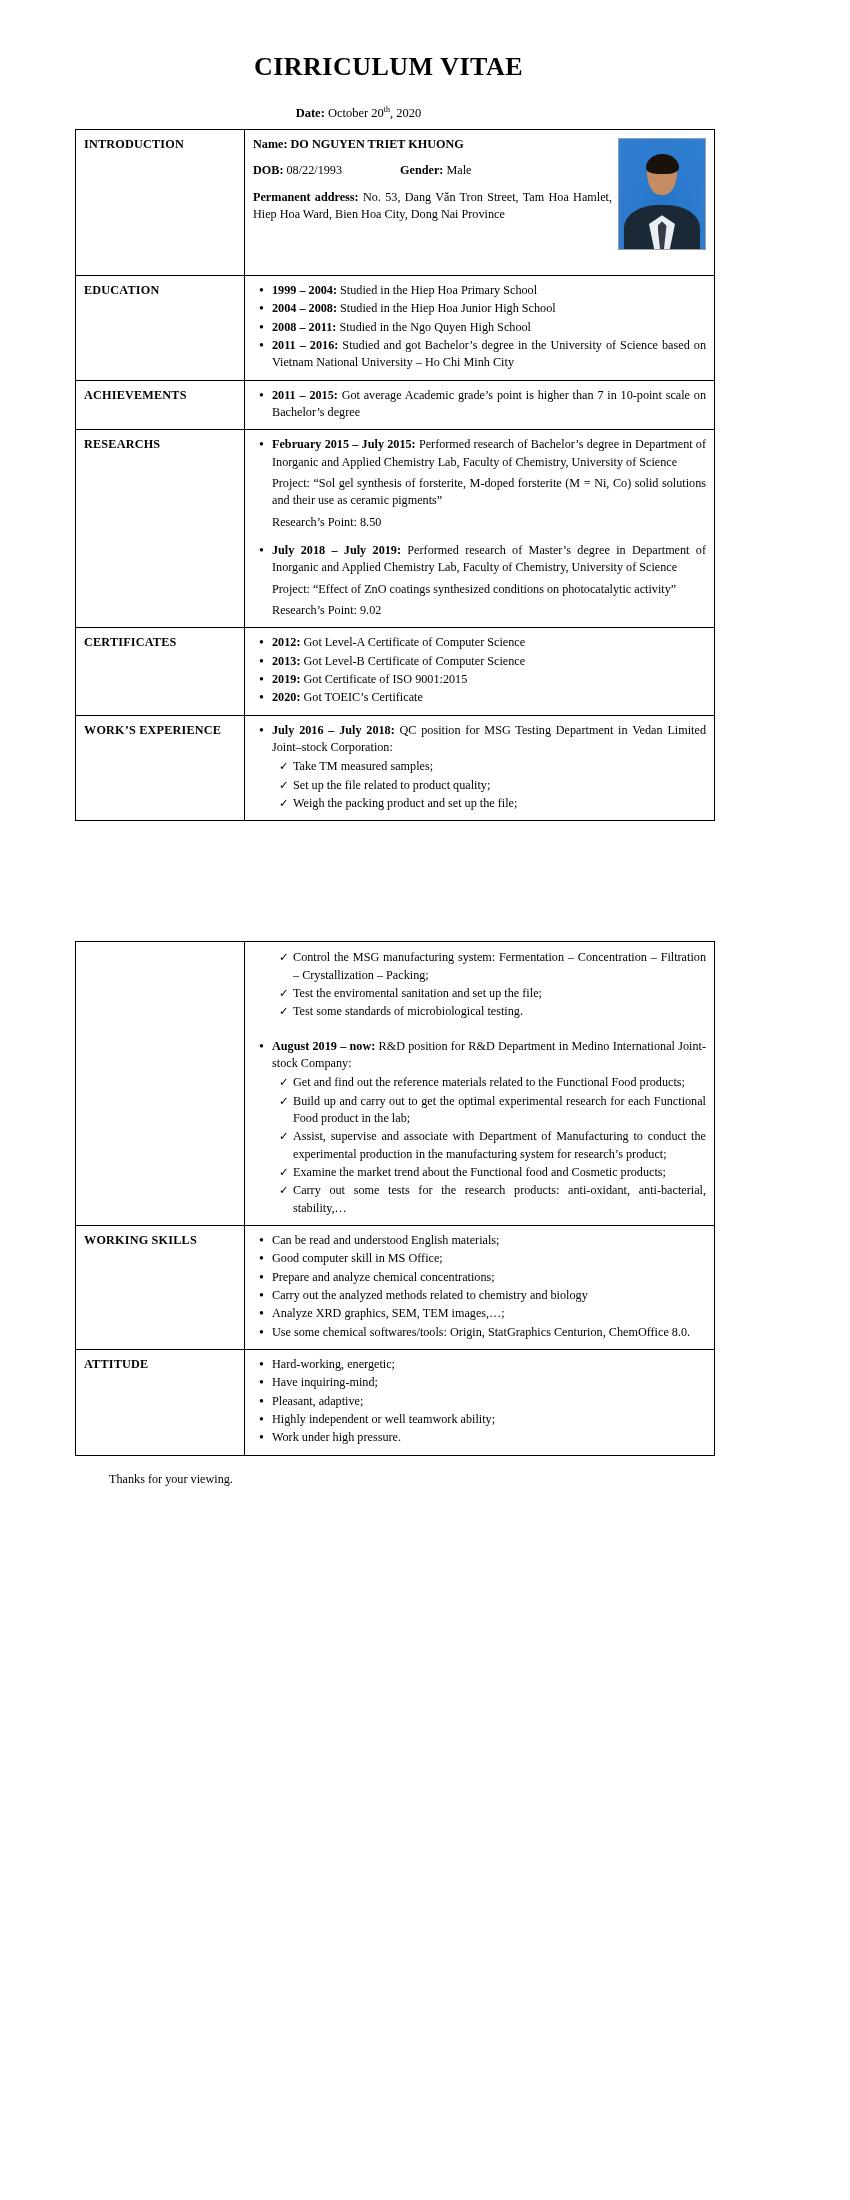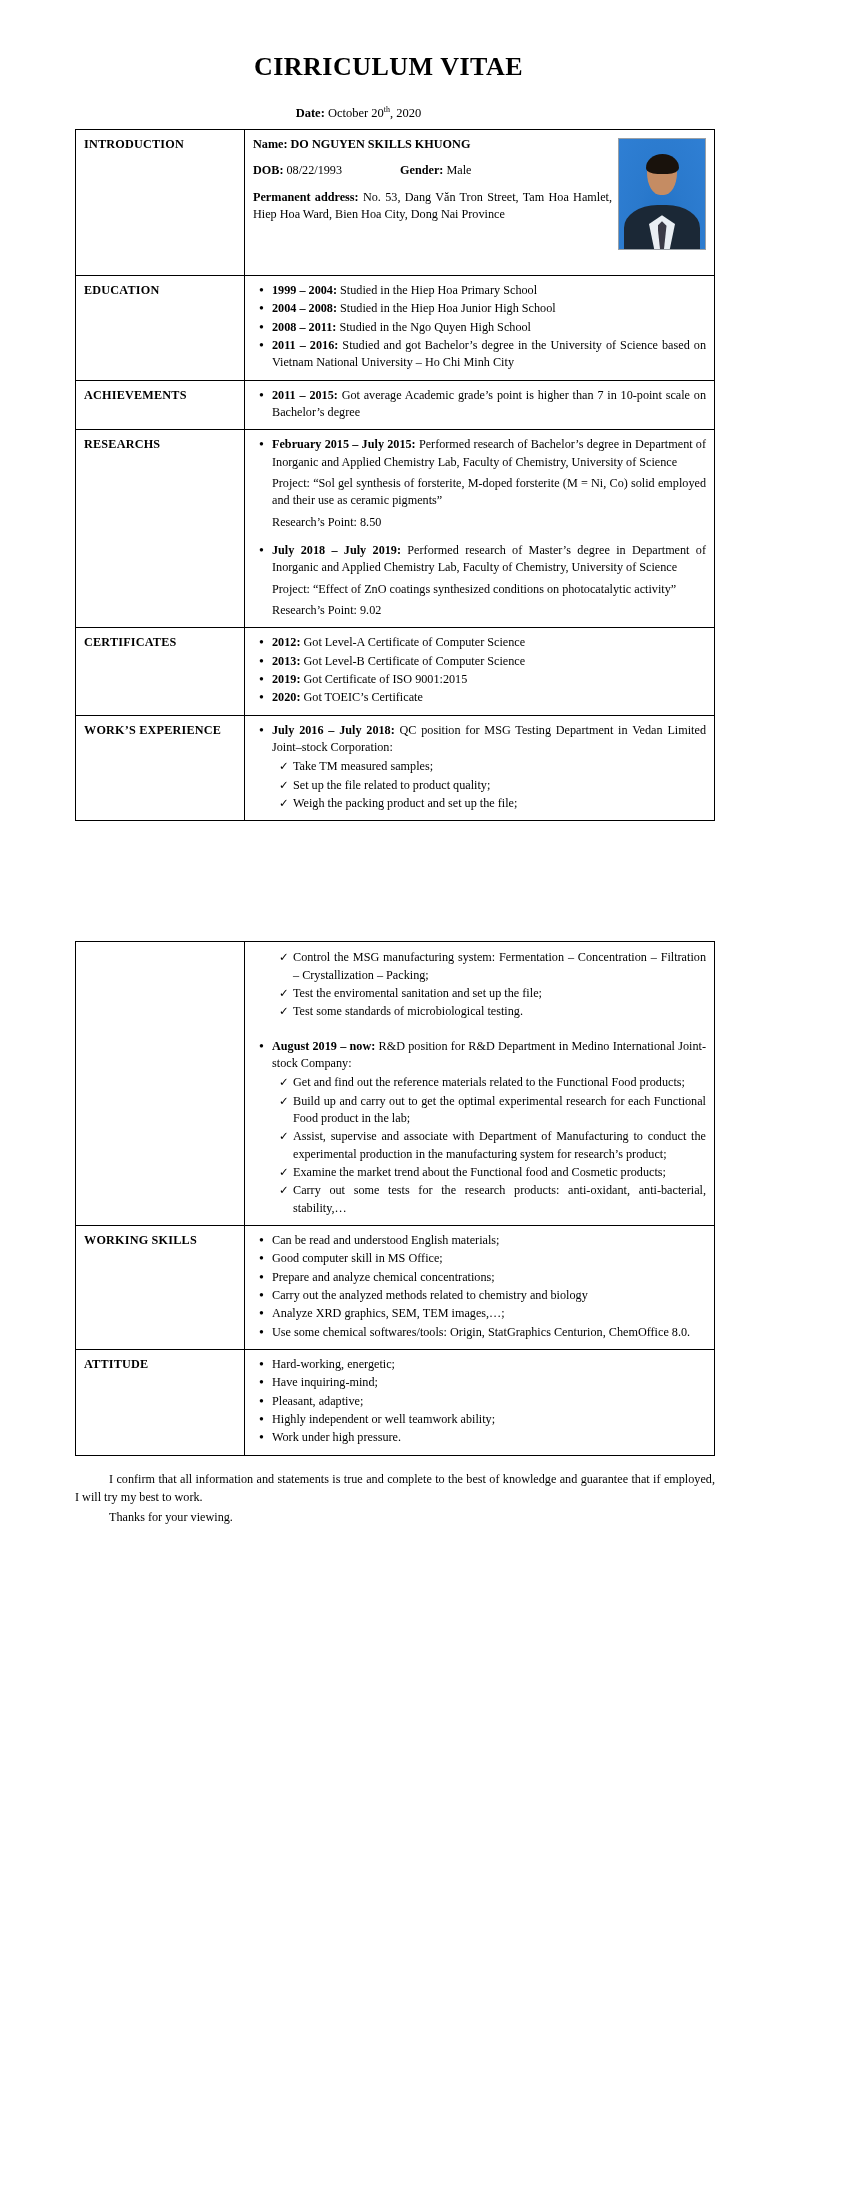--- a/index.html
+++ b/index.html
@@ -180,21 +180,21 @@
 
   <table class="cv">
     <tbody>
         <tr>
       <td class="label">INTRODUCTION</td>
       <td style="height:132px;">
         <div class="intro-wrap">
           <div class="intro-text">
             <p>
               <b>Name:</b>
-              <b>DO NGUYEN SKILLS KHUONG</b>
+              <b>DO NGUYEN TRIET KHUONG</b>
             </p>
             <p>
               <b>DOB:</b>
               <span>08/22/1993</span><span class="gender-gap"></span><b>Gender:</b>
               <span>Male</span>
             </p>
             <p>
               <b>Permanent address:</b>
               <span>No. 53, Dang Văn Tron Street, Tam Hoa Hamlet, Hiep Hoa Ward, Bien Hoa City, Dong Nai Province</span>
             </p>
@@ -231,21 +231,21 @@
         </ul>
       </td>
     </tr>
 
     <tr>
       <td class="label">RESEARCHS</td>
       <td>
         <ul class="b">
           <li>
             <b>February 2015 – July 2015:</b><span> Performed research of  Bachelor’s degree in Department of  Inorganic and Applied Chemistry Lab, Faculty of Chemistry, University of  Science</span>
-            <div class="sub">Project: “Sol gel synthesis of forsterite, M-doped forsterite (M = Ni, Co) solid employed and their use as ceramic pigments”</div>
+            <div class="sub">Project: “Sol gel synthesis of forsterite, M-doped forsterite (M = Ni, Co) solid solutions and their use as ceramic pigments”</div>
             <div class="sub">Research’s Point: 8.50</div>
           </li>
           <li class="spacer-li"></li>
           <li>
             <b>July 2018 – July 2019:</b><span> Performed research of  Master’s degree in Department of  Inorganic and Applied Chemistry Lab, Faculty of Chemistry, University of  Science</span>
             <div class="sub">Project: “Effect of  ZnO coatings synthesized conditions on photocatalytic activity”</div>
             <div class="sub">Research’s Point: 9.02</div>
           </li>
         </ul>
       </td>
@@ -333,17 +333,16 @@
           <li>Work under high pressure.</li>
         </ul>
       </td>
     </tr>
 
 
   </tbody>
     </table>
 
   <div class="closing">
-    <p>I confirm that all information and statements is true and complete to the best of knowledge and guarantee that if employed, I will try my best to work.</p>
     <p>Thanks for your viewing.</p>
   </div>
 
 </div>
 
 </body></html>

